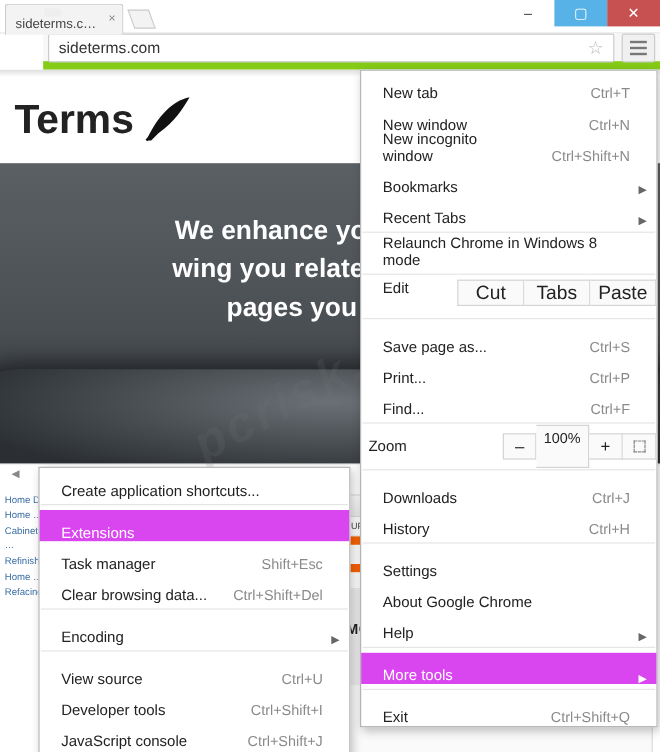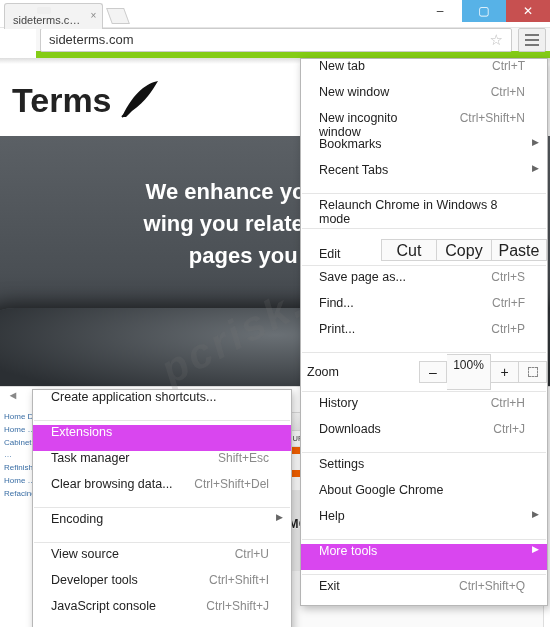--- a/index.html
+++ b/index.html
@@ -51,29 +51,29 @@
   .shot-sub { height: 14px; background: #fff; font-size: 7px; color: #555; display: flex; gap: 8px; align-items: center; padding: 0 8px; border-bottom: 1px solid #eee; }
   .shot-hero { position: relative; height: 80px; overflow: hidden; }
   .shot-hero-bg { position:absolute; inset:0; background: #ededed; }
   .shot-hero-txt { position: absolute; left: 10px; top: 26px; right: 10px; color: #222; font-weight: 800; font-size: 12px; letter-spacing: 0.4px; text-align: center; text-shadow: 0 1px 0 #fff; }
 
   
   .watermark { position: absolute; top: 50%; left: 50%; transform: translate(-50%,-50%) rotate(-28deg); font-size: 42px; color: rgba(120,120,120,0.17); font-weight: 700; letter-spacing: 3px; pointer-events: none; font-style: italic; }
 
   
   .menu { position: absolute; background: #fff; border: 1px solid #b7b7b7; box-shadow: 2px 3px 8px rgba(0,0,0,0.25); font-size: 12.5px; color: #222; }
-  .menu .row { height: 26px; display: flex; align-items: flex-start; padding: 0 22px 0 18px; position: relative; gap: 17px; }
+  .menu .row { height: 26px; display: flex; align-items: flex-end; padding: 0 22px 0 18px; position: relative; gap: 17px; }
   .menu .row .shortcut { margin-left: auto; color: #8a8a8a; font-size: 12px; }
   .menu .row .sub-arrow { position: absolute; right: 8px; font-size: 9px; color: #666; }
   .menu .sep { height: 1px; background: #e5e5e5; margin: 4px 1px; }
   .menu .row.highlight { background: #d946ef; color: #fff; }
   .menu .row.highlight .shortcut, .menu .row.highlight .sub-arrow { color: #fff; }
 
   .main-menu { top: 58px; right: 2px; width: 248px; }
-  .edit-row { display: flex; align-items: flex-end; height: 28px; padding-left: 18px; gap: 0; }
+  .edit-row { display: flex; align-items: flex-start; height: 28px; padding-left: 18px; gap: 0; }
   .edit-row .lbl { width: 62px; color: #222; }
   .edit-row .mini { flex:1; text-align:center; height:22px; line-height:22px; border:1px solid #d4d4d4; font-size:16px; background:#fafafa; }
   .edit-row .mini + .mini { border-left: none; }
   .zoom-row { display:flex; align-items:center; height: 30px; padding-left:6px; gap:0; }
   .zoom-row .lbl { width: 62px; }
   .zoom-row .zbtn { width: 28px; height:22px; border:1px solid #d4d4d4; text-align:center; line-height:20px; font-size:14px; background:#fafafa; }
   .zoom-row .zbtn + .zbtn, .zoom-row .zbtn + .zval, .zoom-row .zval + .zbtn { border-left:none; }
   .zoom-row .zval { width: 44px; height:36px; border:1px solid #d4d4d4; text-align:center; line-height:20px; font-size:12px; background:#fafafa; }
   .zoom-row .fs { width: 28px; height:22px; border:1px solid #d4d4d4; border-left:none; display:flex; align-items:center; justify-content:center; background:#fafafa; }
   .fs-ic { width:10px; height:10px; border:1px dashed #888; }
@@ -196,56 +196,56 @@
       <span class="sub-arrow">▶</span>
     </div>
     <div class="sep"></div>
     <div class="row">
       <span>Relaunch Chrome in Windows 8 mode</span>
     </div>
     <div class="sep"></div>
     <div class="edit-row">
       <span class="lbl">Edit</span>
       <span class="mini">Cut</span>
-      <span class="mini">Copy</span>
+      <span class="mini">Tabs</span>
       <span class="mini">Paste</span>
     </div>
     <div class="sep"></div>
     <div class="row">
       <span>Save page as...</span>
       <span class="shortcut">Ctrl+S</span>
     </div>
     <div class="row">
+      <span>Print...</span>
+      <span class="shortcut">Ctrl+P</span>
+    </div>
+    <div class="row">
       <span>Find...</span>
       <span class="shortcut">Ctrl+F</span>
-    </div>
-    <div class="row">
-      <span>Print...</span>
-      <span class="shortcut">Ctrl+P</span>
     </div>
     <div class="sep"></div>
     <div class="zoom-row">
       <span class="lbl">Zoom</span>
       <span style="flex:1"></span>
       <span class="zbtn">–</span>
       <span class="zval">100%</span>
       <span class="zbtn">+</span>
       <span class="fs">
           <span class="fs-ic"></span>
         </span>
     </div>
     <div class="sep"></div>
     <div class="row">
+      <span>Downloads</span>
+      <span class="shortcut">Ctrl+J</span>
+    </div>
+    <div class="row">
       <span>History</span>
       <span class="shortcut">Ctrl+H</span>
     </div>
-    <div class="row">
-      <span>Downloads</span>
-      <span class="shortcut">Ctrl+J</span>
-    </div>
     <div class="sep"></div>
     <div class="row">
       <span>Settings</span>
     </div>
     <div class="row">
       <span>About Google Chrome</span>
     </div>
     <div class="row">
       <span>Help</span>
       <span class="sub-arrow">▶</span>

